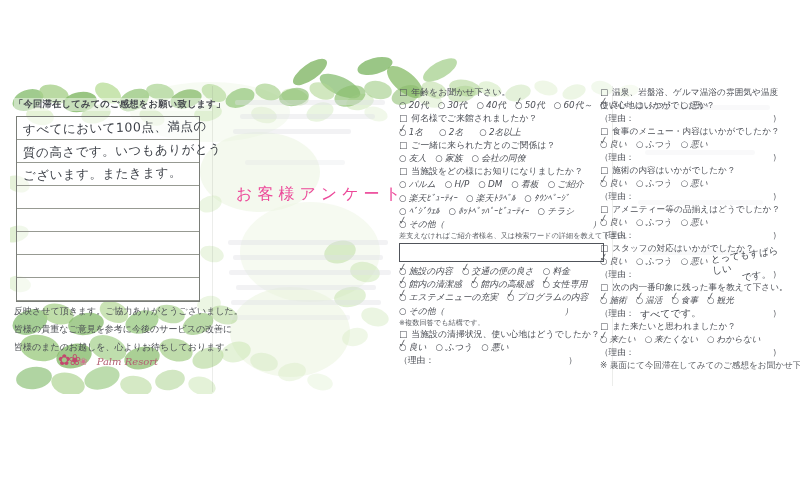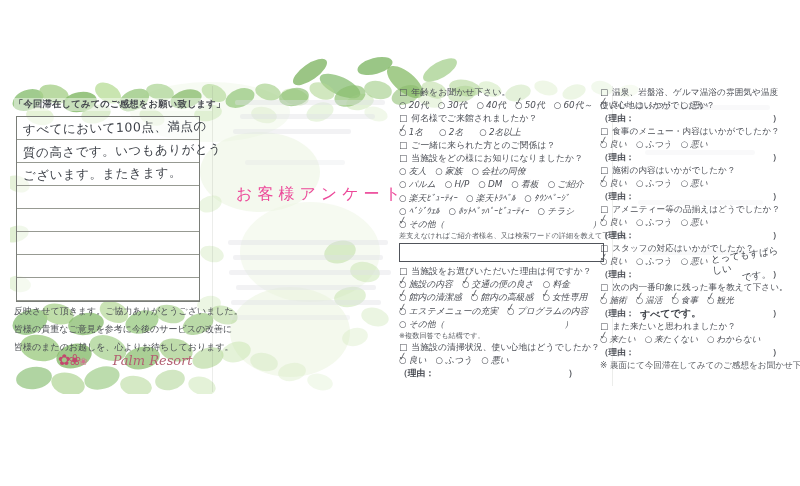--- a/index.html
+++ b/index.html
@@ -16,21 +16,21 @@
   .comment-box{position:absolute;left:4px;top:30px;width:182px;height:184px;
                border:1px solid #7a7d78;background:rgba(255,255,255,.55);
                background-image:repeating-linear-gradient(to bottom,transparent 0 22px,#979a92 22px 23px);}
   .hw{position:absolute;left:6px;font-size:12.5px;color:#3a3e45;letter-spacing:.5px;
       transform:rotate(-1.2deg);white-space:nowrap;font-weight:500;}
   .hw1{top:3px;} .hw2{top:26px;} .hw3{top:49px;}
   .lp-footer{position:absolute;left:2px;top:216px;width:200px;font-size:9px;color:#4d5055;line-height:18px;white-space:nowrap;}
   .logo{position:absolute;left:46px;top:264px;white-space:nowrap;}
   .logo .flower{font-size:15px;color:#c2486d;letter-spacing:-2px;}
   .logo .flower2{font-size:10px;color:#d2728f;}
-  .logo .word{font-family:"DejaVu Serif",serif;font-style:italic;font-size:13px;color:#b35f72;margin-left:20px;}
+  .logo .word{font-family:"DejaVu Serif",serif;font-style:italic;font-size:10px;color:#b35f72;margin-left:4px;}
 
   
   .title{position:absolute;left:236px;top:184px;font-size:16px;letter-spacing:5px;
          color:#ec4899;font-weight:400;white-space:nowrap;}
 
   
   .col{position:absolute;top:86px;}
   #col-mid{left:399px;width:213px;}
   #col-right{left:600px;width:181px;}
   .ln{position:relative;height:13.2px;line-height:13.2px;font-size:8.8px;color:#4c4f56;white-space:nowrap;}
@@ -39,21 +39,21 @@
   .ln.n{font-size:7.2px;color:#5b5e63;height:10px;line-height:10px;}
   .ln.box{height:19px;border:1.2px solid #50535a;background:rgba(255,255,255,.85);
           width:205px;margin:2px 0 3px;box-sizing:border-box;}
   .sq{margin-right:4px;}
   .qt{letter-spacing:.1px;}
   .opt{position:relative;margin-right:9px;display:inline-block;font-style:italic;}
   .ci{margin-right:2px;}
   .ck{position:absolute;left:-1px;top:-4px;font-size:11px;color:#5c5f63;opacity:.9;
       transform:rotate(-10deg);pointer-events:none;}
   .gap{display:inline-block;}
-  .ln.r{display:flex;font-weight:bold;}
+  .ln.r{display:flex;}
   .sp{flex:1;}
   .hand{display:inline-block;color:#41454c;}
   .r-hand{margin-left:6px;font-size:10px;transform:rotate(-2deg);}
   .opt-hand{position:absolute;left:112px;top:-6px;font-size:9.5px;line-height:11px;
             white-space:pre-line;transform:rotate(-8deg);}
 </style>
 </head>
 <body>
 
 <div class="stage">
@@ -185,29 +185,28 @@
   </div>
 
   <div class="title">お客様アンケート</div>
 
   <div class="col" id="col-mid">
       <div class="ln q"><span class="sq">□</span><span class="qt">年齢をお聞かせ下さい。</span></div>
       <div class="ln o"><span class="opt"><span class="ci">○</span><span class="ol">20代</span></span><span class="opt"><span class="ci">○</span><span class="ol">30代</span></span><span class="opt"><span class="ci">○</span><span class="ol">40代</span></span><span class="opt checked"><span class="ci">○</span><span class="ck">✓</span><span class="ol">50代</span></span><span class="opt"><span class="ci">○</span><span class="ol">60代～</span></span></div>
       <div class="ln q"><span class="sq">□</span><span class="qt">何名様でご来館されましたか？</span></div>
       <div class="ln o"><span class="opt checked" style="margin-right: 16px;"><span class="ci">○</span><span class="ck">✓</span><span class="ol">1名</span></span><span class="opt" style="margin-right: 16px;"><span class="ci">○</span><span class="ol">2名</span></span><span class="opt"><span class="ci">○</span><span class="ol">2名以上</span></span></div>
       <div class="ln q"><span class="sq">□</span><span class="qt">ご一緒に来られた方とのご関係は？</span></div>
+      <div class="ln o"><span class="opt"><span class="ci">○</span><span class="ol">友人</span></span><span class="opt"><span class="ci">○</span><span class="ol">家族</span></span><span class="opt"><span class="ci">○</span><span class="ol">会社の同僚</span></span></div>
       <div class="ln q"><span class="sq">□</span><span class="qt">当施設をどの様にお知りになりましたか？</span></div>
-      <div class="ln o"><span class="opt"><span class="ci">○</span><span class="ol">友人</span></span><span class="opt"><span class="ci">○</span><span class="ol">家族</span></span><span class="opt"><span class="ci">○</span><span class="ol">会社の同僚</span></span></div>
       <div class="ln o"><span class="opt"><span class="ci">○</span><span class="ol">パルム</span></span><span class="opt"><span class="ci">○</span><span class="ol">H/P</span></span><span class="opt"><span class="ci">○</span><span class="ol">DM</span></span><span class="opt"><span class="ci">○</span><span class="ol">看板</span></span><span class="opt"><span class="ci">○</span><span class="ol">ご紹介</span></span></div>
       <div class="ln o"><span class="opt"><span class="ci">○</span><span class="ol">楽天ﾋﾞｭｰﾃｨｰ</span></span><span class="opt"><span class="ci">○</span><span class="ol">楽天ﾄﾗﾍﾞﾙ</span></span><span class="opt"><span class="ci">○</span><span class="ol">ﾀｳﾝﾍﾟｰｼﾞ</span></span></div>
       <div class="ln o"><span class="opt"><span class="ci">○</span><span class="ol">ﾍﾞｼﾞｳｪﾙ</span></span><span class="opt"><span class="ci">○</span><span class="ol">ﾎｯﾄﾍﾟｯﾊﾟｰﾋﾞｭｰﾃｨｰ</span></span><span class="opt"><span class="ci">○</span><span class="ol">チラシ</span></span></div>
       <div class="ln o"><span class="opt checked"><span class="ci">○</span><span class="ck">✓</span><span class="ol">その他（</span><span class="gap" style="width: 148px;"></span><span class="ol">）</span></span></div>
       <div class="ln n">差支えなければご紹介者様名、又は検索ワードの詳細を教えて下さい。</div>
       <div class="ln box"></div>
-      <div class="ln q"><span class="sq">□</span><span class="qt">当施設をお選びいただいた理由は何ですか？</span></div>
       <div class="ln o"><span class="opt checked"><span class="ci">○</span><span class="ck">✓</span><span class="ol">施設の内容</span></span><span class="opt checked"><span class="ci">○</span><span class="ck">✓</span><span class="ol">交通の便の良さ</span></span><span class="opt"><span class="ci">○</span><span class="ol">料金</span></span></div>
       <div class="ln o"><span class="opt checked"><span class="ci">○</span><span class="ck">✓</span><span class="ol">館内の清潔感</span></span><span class="opt checked"><span class="ci">○</span><span class="ck">✓</span><span class="ol">館内の高級感</span></span><span class="opt checked"><span class="ci">○</span><span class="ck">✓</span><span class="ol">女性専用</span></span></div>
       <div class="ln o"><span class="opt checked"><span class="ci">○</span><span class="ck">✓</span><span class="ol">エステメニューの充実</span></span><span class="opt checked"><span class="ci">○</span><span class="ck">✓</span><span class="ol">プログラムの内容</span></span></div>
       <div class="ln o"><span class="opt"><span class="ci">○</span><span class="ol">その他（</span><span class="gap" style="width: 120px;"></span><span class="ol">）</span></span></div>
       <div class="ln n">※複数回答でも結構です。</div>
       <div class="ln q"><span class="sq">□</span><span class="qt">当施設の清掃状況、使い心地はどうでしたか？</span></div>
       <div class="ln o"><span class="opt checked"><span class="ci">○</span><span class="ck">✓</span><span class="ol">良い</span></span><span class="opt"><span class="ci">○</span><span class="ol">ふつう</span></span><span class="opt"><span class="ci">○</span><span class="ol">悪い</span></span></div>
       <div class="ln r" style="width: 178px;">
         <span class="rp">（理由：</span>
         <span class="sp"></span>

